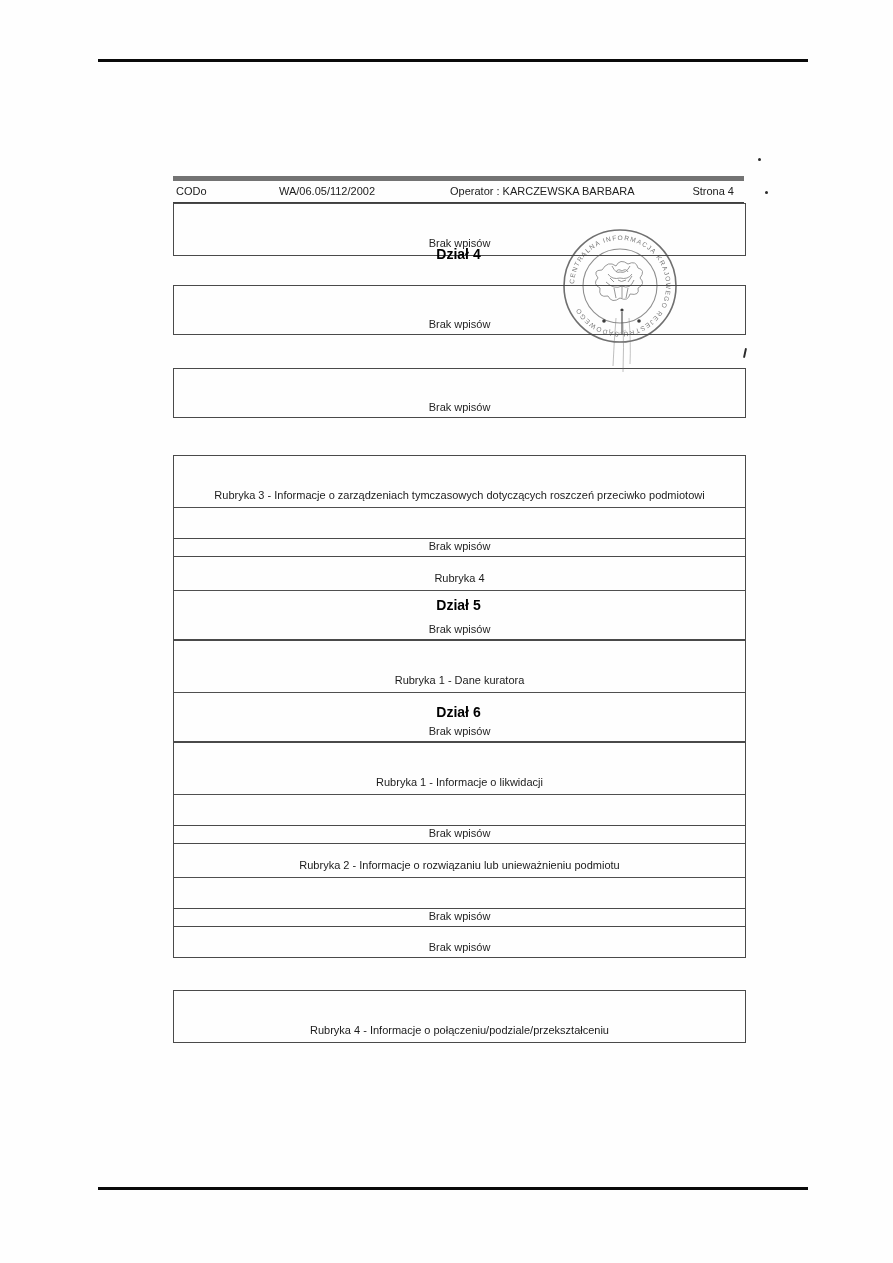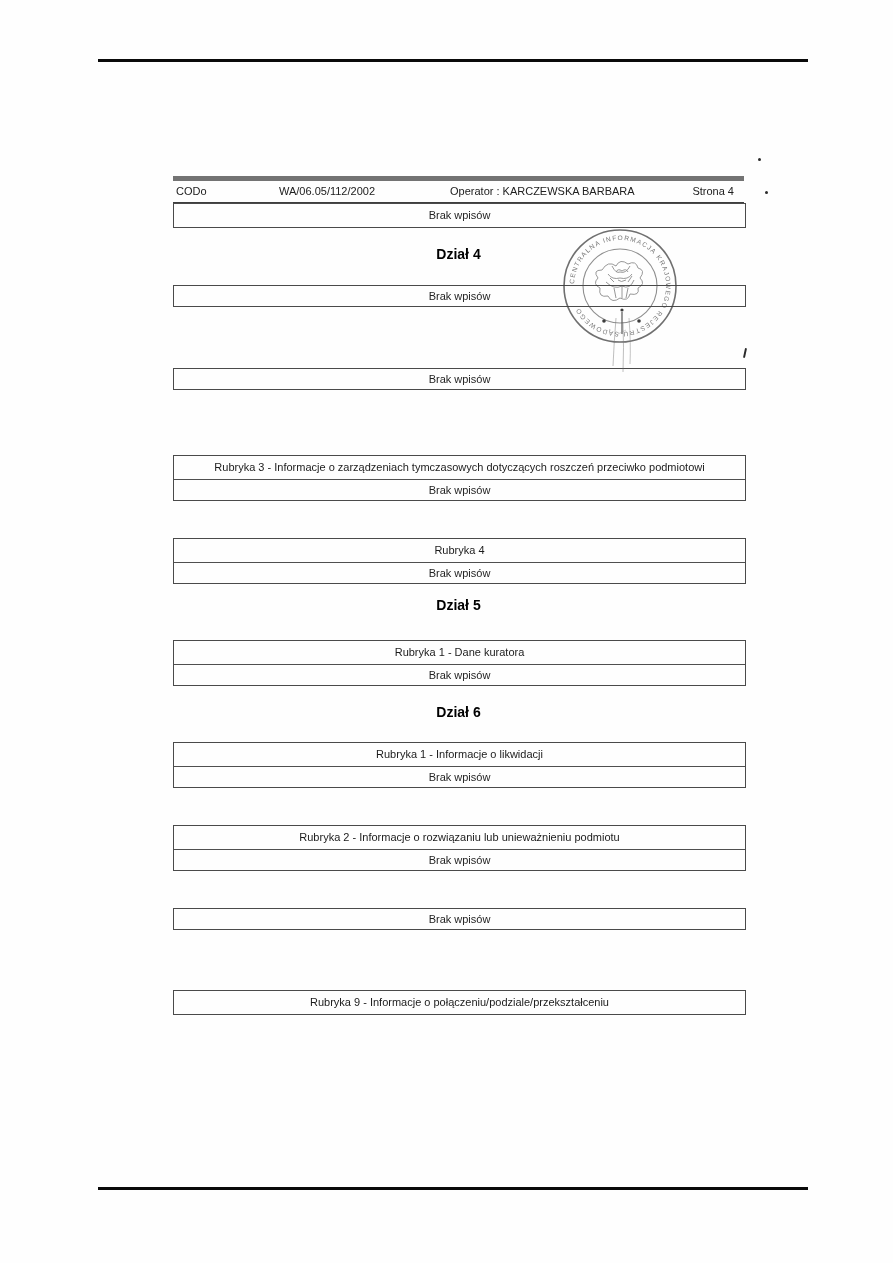--- a/index.html
+++ b/index.html
@@ -19,21 +19,21 @@
   .hdr span { position:absolute; white-space:nowrap; }
   .h-code   { left:3px; }
   .h-num    { left:106px; }
   .h-op     { left:277px;text-align:center; }
   .h-page   { right:10px; }
 
   .box {
     position:absolute; left:173px; width:571px;
     border:1px solid #4a4a4a;
   }
-  .row { text-align:center; white-space:nowrap; overflow:hidden; }
+  .row { text-align:center; white-space:nowrap; overflow:hidden;margin-top:28px; }
   .row.title { height:23px; line-height:23px; font-size:11px; border-bottom:1px solid #4f4f4f; }
   .row.body  { height:20px; line-height:20px; font-size:11px; color:#242424; }
   .box.single .row.body  { height:23px; line-height:23px; }
   .box.title-only .row.title { border-bottom:none; }
 
   .dzial {
     position:absolute; left:173px; width:571px; text-align:center;
     font-size:14px; color:#000000;font-weight:bold;
   }
 
@@ -100,21 +100,21 @@
   <div class="box" style="top:825px">
     <div class="row title">Rubryka 2 - Informacje o rozwiązaniu lub unieważnieniu podmiotu</div>
     <div class="row body">Brak wpisów</div>
   </div>
 
   <div class="box" style="top:908px">
     <div class="row body">Brak wpisów</div>
   </div>
 
   <div class="box title-only" style="top:990px">
-    <div class="row title">Rubryka 9 - Informacje o połączeniu/podziale/przekształceniu</div>
+    <div class="row title">Rubryka 4 - Informacje o połączeniu/podziale/przekształceniu</div>
   </div>
 
   <svg class="stamp" viewBox="0 0 140 158">
     <defs>
       <path id="rimPath" d="M 22,64 a 46,46 0 1 1 92,0 a 46,46 0 1 1 -92,0" fill="none"></path>
     </defs>
     <circle cx="68" cy="64" r="56" fill="none" stroke="#3f3f3f" stroke-width="1.6" opacity="0.85"></circle>
     <circle cx="68" cy="64" r="37" fill="none" stroke="#4a4a4a" stroke-width="1.1" opacity="0.7"></circle>
     <text font-size="6.6" letter-spacing="1.2" fill="#3c3c3c" opacity="0.8" font-family="Liberation Sans, sans-serif">
       <textPath href="#rimPath" startOffset="2">CENTRALNA INFORMACJA KRAJOWEGO REJESTRU SĄDOWEGO</textPath>

